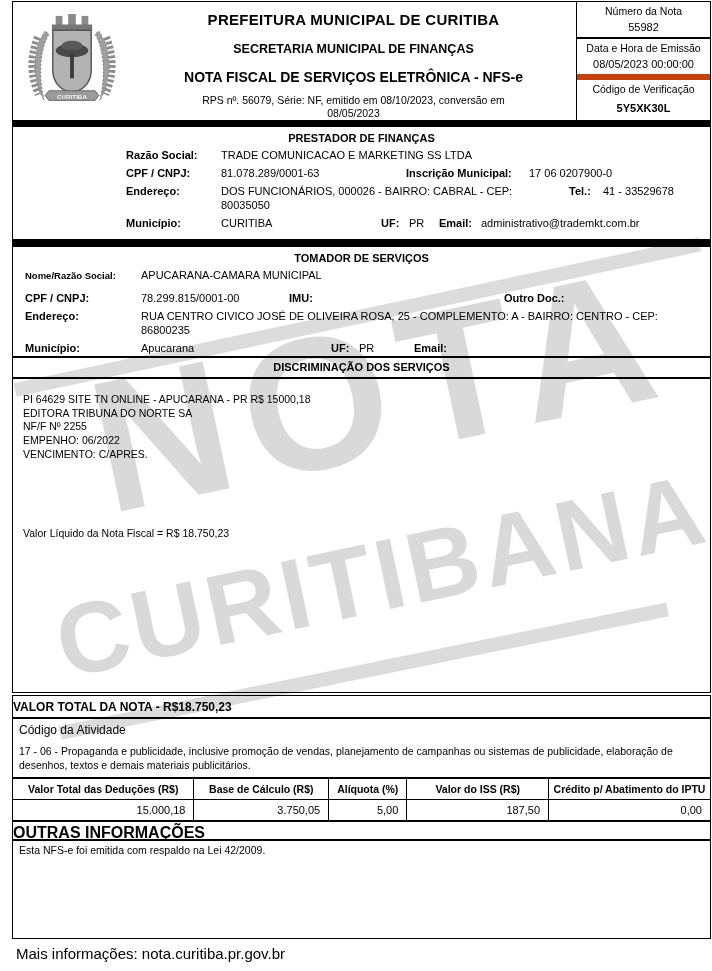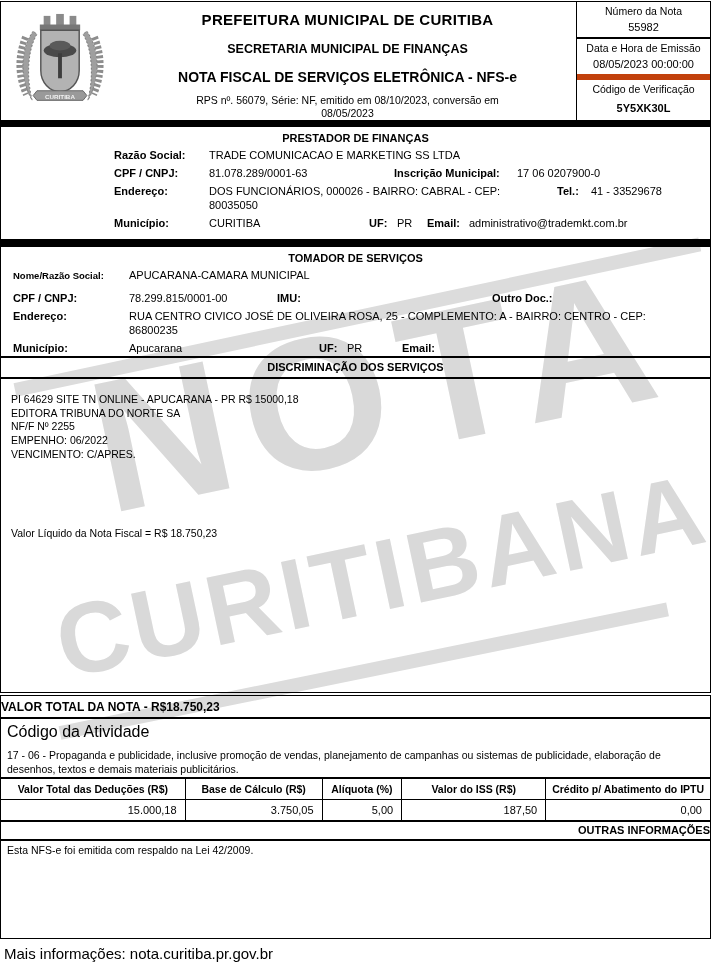--- a/index.html
+++ b/index.html
@@ -14,21 +14,21 @@
   .wm-word1 { position:absolute; left:78px; top:368px; font-size:188px; font-weight:bold;
               letter-spacing:16px; line-height:0.9; transform:rotate(-12deg);
               transform-origin:left top; }
   .wm-word2 { position:absolute; left:48px; top:598px; font-size:100px; font-weight:bold;
               letter-spacing:4px; line-height:0.95; transform:rotate(-12deg);
               transform-origin:left top; }
   .wm-bar2 { position:absolute; left:60px; top:726px; width:620px; height:14px;
              background:#dcdcdc; transform:rotate(-11.5deg); transform-origin:left center; }
 
   
-  .content { position:relative; z-index:1; padding:1px 1px 0 0; }
+  .content { position:relative; z-index:1; padding:1px 1px 0 12px; }
   .box { border:1px solid #000; background:transparent; }
   .divider { height:5px; background:#000; }
 
   
   .hdr { display:flex; height:120px; }
   .hdr-logo { width:118px; display:flex; align-items:center; justify-content:center; }
   .hdr-center { flex:1; text-align:center; padding-top:9px; }
   .hdr-title { font-size:15px; font-weight:bold; letter-spacing:0.3px; }
   .hdr-sub { font-size:12.5px; font-weight:bold; margin-top:14px; }
   .hdr-doc { font-size:14px; font-weight:bold; margin-top:13px; }
@@ -60,36 +60,36 @@
   .discr-body { height:315px; padding:14px 10px 0 10px; }
   .service-text { font-size:10.5px; white-space:pre-line; line-height:1.3; }
   .valor-liquido { font-size:10.5px; margin-top:66px; }
 
   
   .valor-total { height:23px; margin-top:2px; text-align:left; font-size:12px;
                  font-weight:bold; padding-top:4px; }
 
   
   .codigo { height:60px; padding:4px 6px 0 6px; }
-  .codigo-title { font-size:16px; }
+  .codigo-title { font-size:12px; }
   .codigo-desc { font-size:10.5px; margin-top:8px; line-height:1.3; }
 
   
   table.deduct { width:100%; border-collapse:collapse; }
   table.deduct th, table.deduct td { border:1px solid #000; }
   table.deduct th { font-size:10.5px; font-weight:bold; text-align:center; padding:4px 2px; }
   table.deduct td { font-size:11px; text-align:right; padding:4px 8px 4px 2px; }
   table.deduct th:nth-child(1), table.deduct td:nth-child(1) { width:26%; }
   table.deduct th:nth-child(2), table.deduct td:nth-child(2) { width:19.3%; }
   table.deduct th:nth-child(3), table.deduct td:nth-child(3) { width:11.2%; }
   table.deduct th:nth-child(4), table.deduct td:nth-child(4) { width:20.3%; }
   table.deduct th:nth-child(5), table.deduct td:nth-child(5) { width:23.2%; }
 
   
-  .outras-head { height:19px; text-align:right; font-size:11px; font-weight:bold;
+  .outras-head { height:19px; text-align:left; font-size:16px; font-weight:bold;
                  padding-top:2px; }
   .outras-body { height:99px; padding:3px 6px 0 6px; font-size:10.5px; }
 
   
   .footer { font-size:15px; padding:6px 0 0 4px; }
 </style>
 </head>
 <body>
 
 <div class="page">

